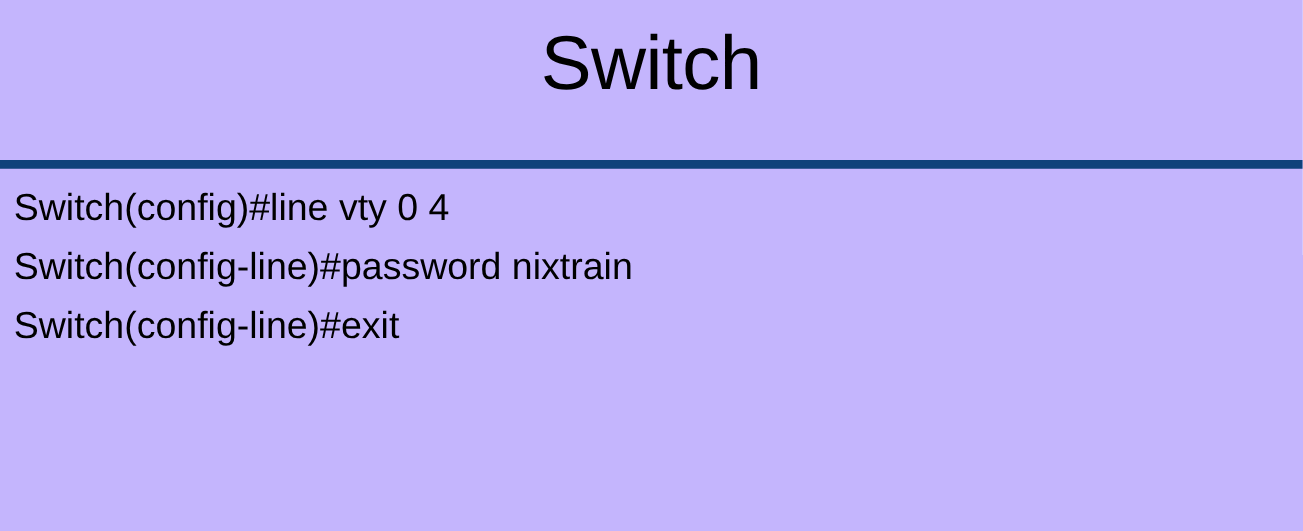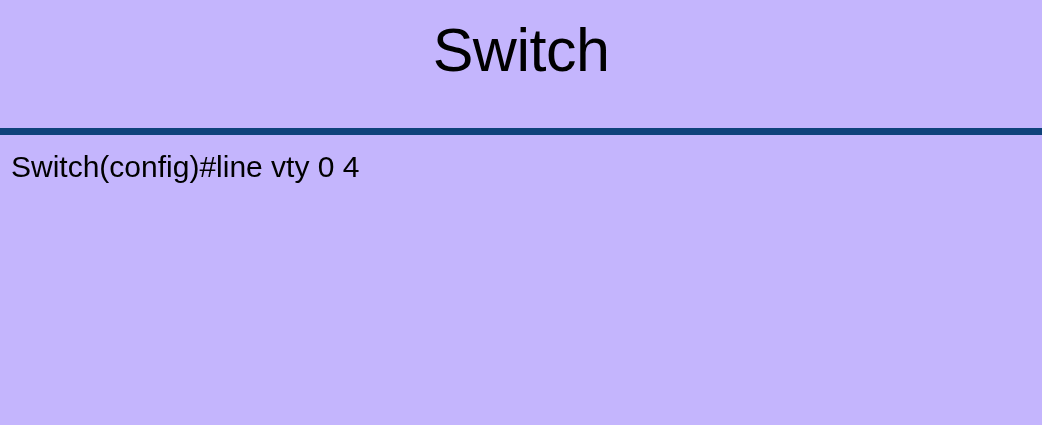--- a/index.html
+++ b/index.html
@@ -60,15 +60,17 @@
 <body>
 
 <div class="slide">
 
   <div class="slide-title">Switch</div>
 
   <div class="title-rule"></div>
 
   <div class="cli-body">
     <div class="cli-line">Switch(config)#line vty 0 4</div>
+    <div class="cli-line">Switch(config-line)#password nixtrain</div>
+    <div class="cli-line">Switch(config-line)#exit</div>
   </div>
 
 </div>
 
 </body></html>

